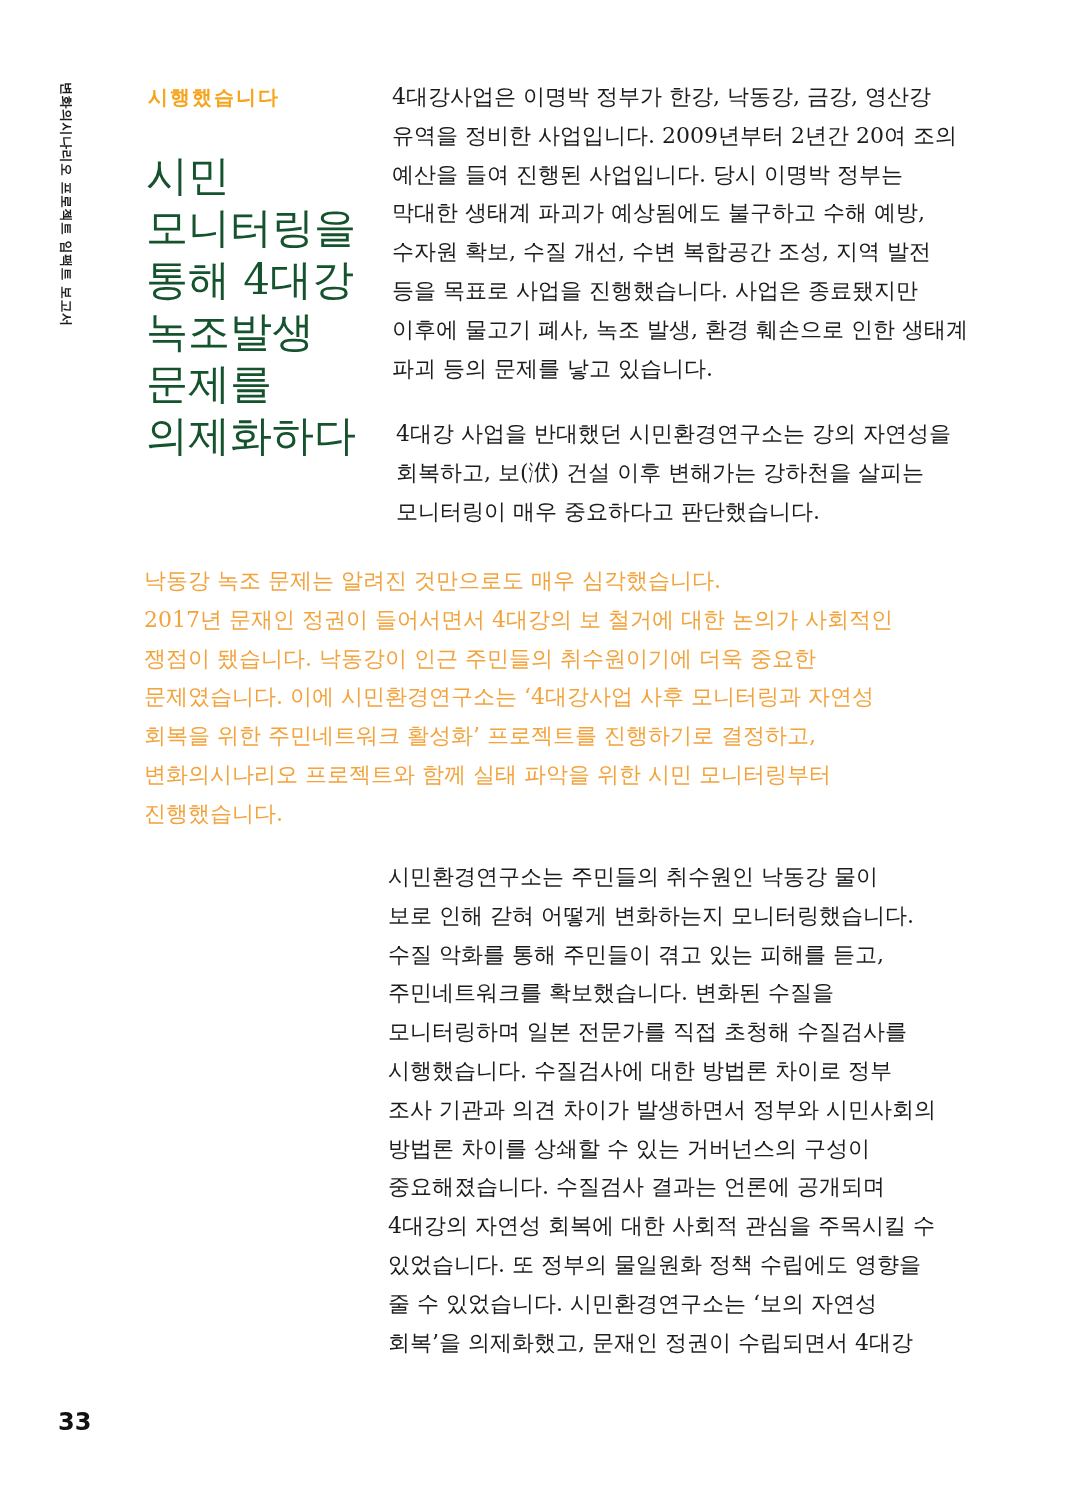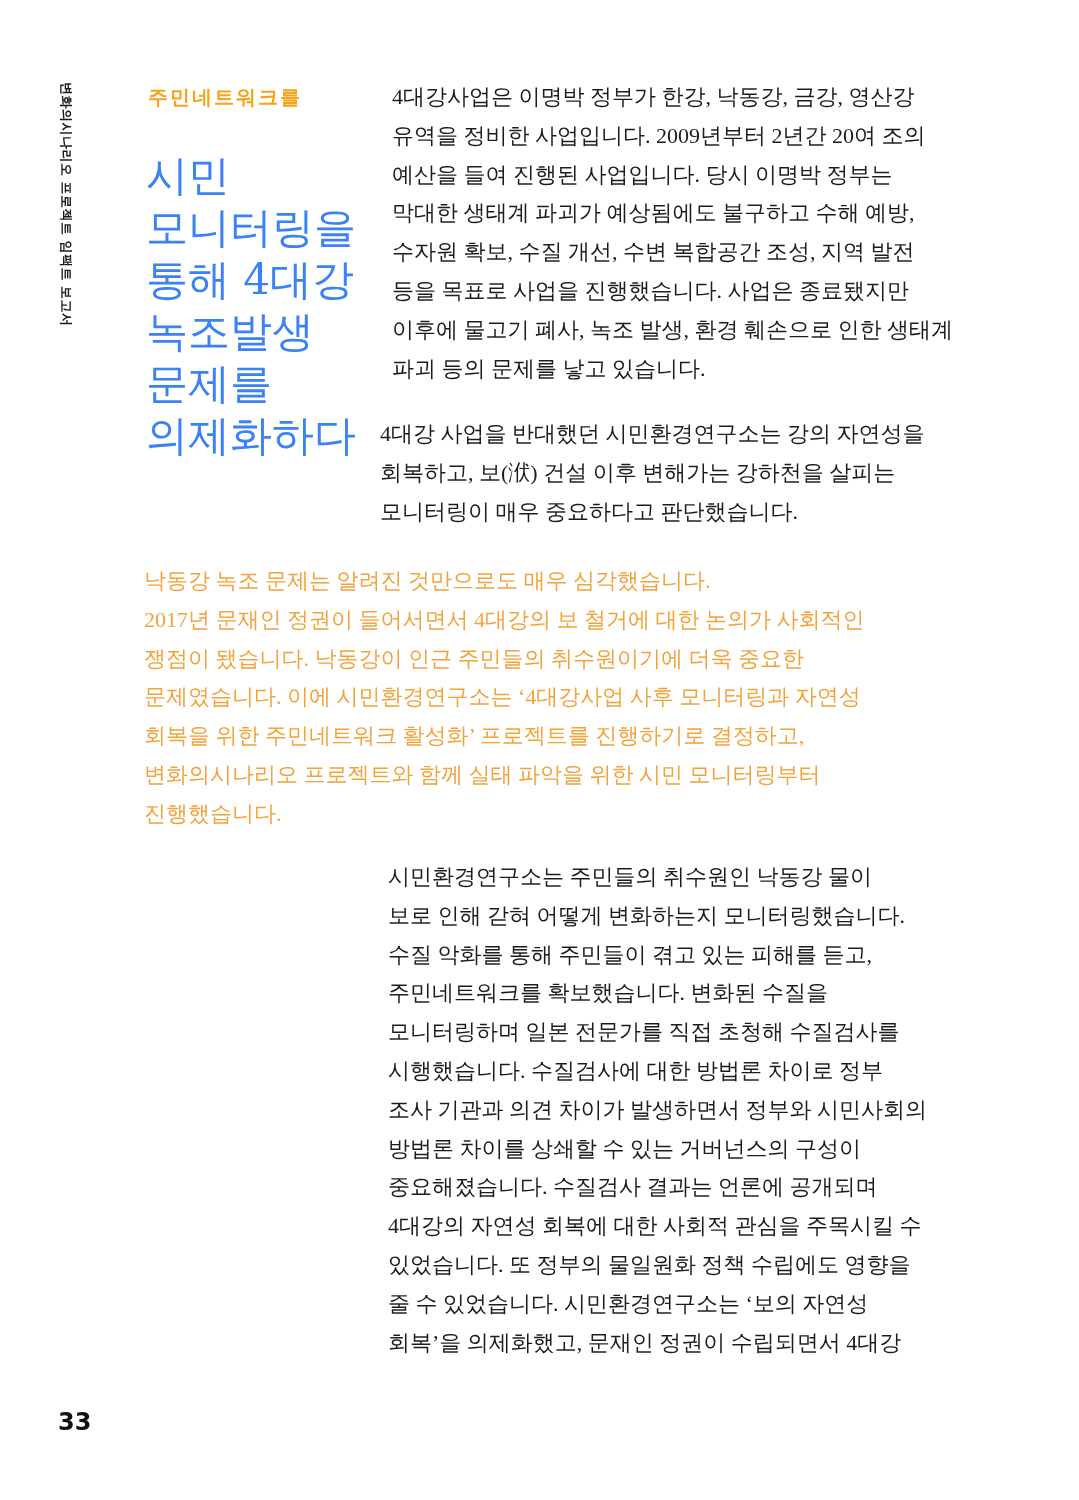--- a/index.html
+++ b/index.html
@@ -43,53 +43,52 @@
   }
   .title {
     position: absolute;
     left: 146px;
     top: 150px;
     margin: 0;
     font-weight: 400;
     font-size: 42px;
     line-height: 52px;
     letter-spacing: 0;
-    color: #3b82f6;
+    color: #14532d;
     white-space: pre;
   }
   .para {
     position: absolute;
     font-size: 22px;
     line-height: 38.8px;
     white-space: pre;
     color: #1c1c1c;
-    font-family: Liberation Serif, serif;
   }
   .para-intro      { left: 392px; top: 78px;  }
-  .para-background { left: 380px; top: 415px; }
+  .para-background { left: 396px; top: 415px; }
   .para-highlight  { left: 144px; top: 562px; color: #f2a33c; }
   .para-activities { left: 388px; top: 858px; }
   .page-number {
     position: absolute;
     left: 58px;
     top: 1408px;
     font-family: "DejaVu Sans", "Liberation Sans", sans-serif;
     font-weight: 700;
     font-size: 24px;
     color: #111111;
   }
 </style>
 </head>
 <body>
 
 <div class="page">
 
   <div class="vertical-label">변화의시나리오 프로젝트 임팩트 보고서</div>
 
-  <div class="kicker">주민네트워크를</div>
+  <div class="kicker">시행했습니다</div>
 
   <h1 class="title">시민
 모니터링을
 통해 4대강
 녹조발생
 문제를
 의제화하다</h1>
 
   <div class="para para-intro">4대강사업은 이명박 정부가 한강, 낙동강, 금강, 영산강
 유역을 정비한 사업입니다. 2009년부터 2년간 20여 조의

